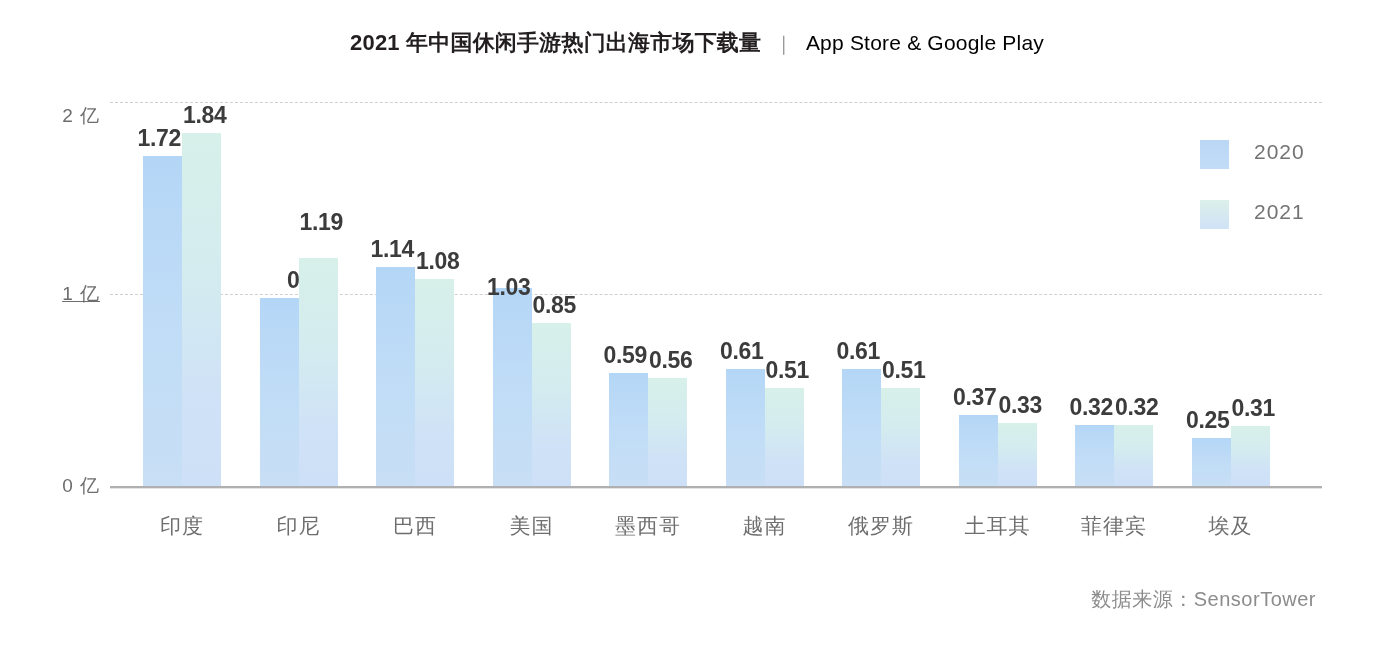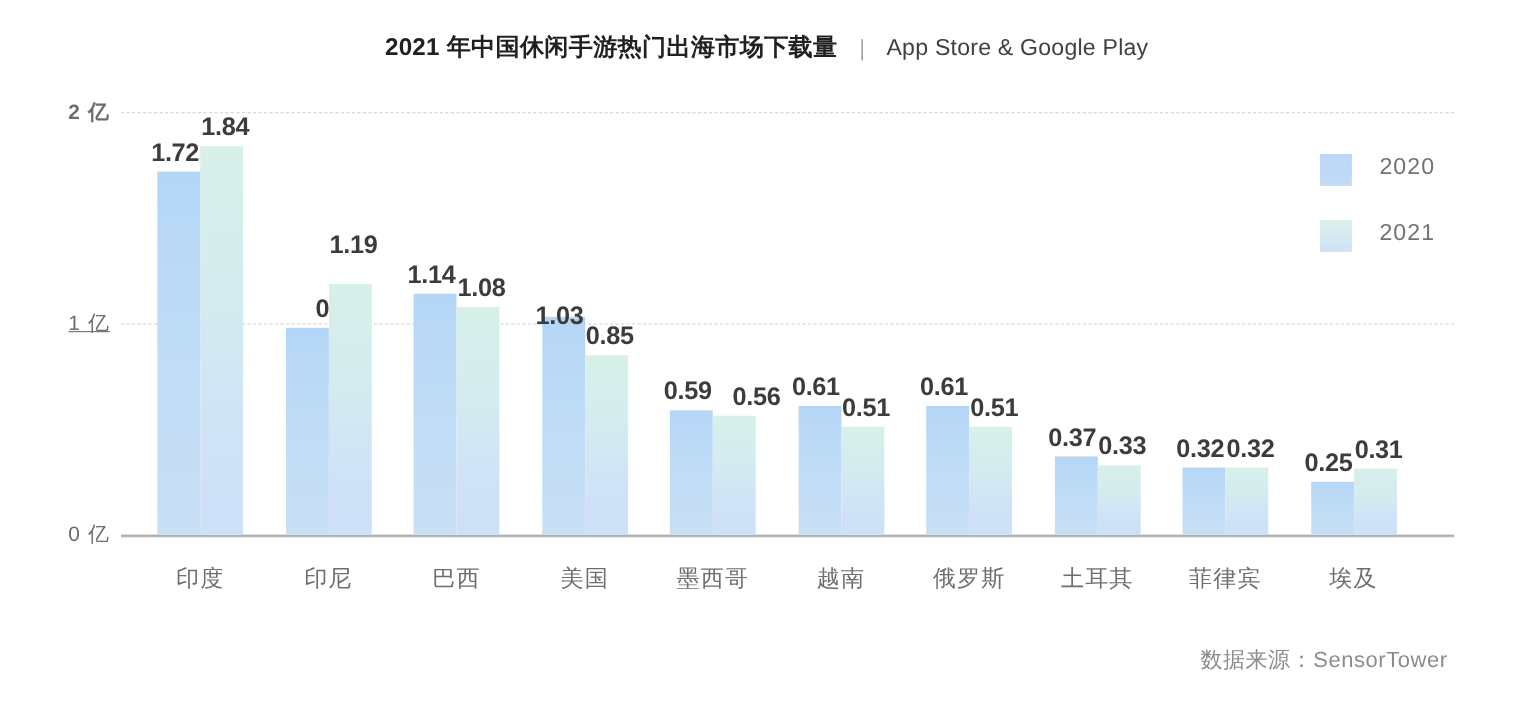--- a/index.html
+++ b/index.html
@@ -27,21 +27,21 @@
     letter-spacing: 0.2px;
   }
   .title-sep {
     font-size: 19px;
     color: #8a8a8a;
     padding: 0 13px;
     font-weight: 400;
   }
   .title-sub {
     font-size: 21px;
-    color: #404040;
+    color: #000000;
     font-weight: 400;
     letter-spacing: 0.2px;
   }
 
   
   .plot {
     position: absolute;
     left: 0; top: 0;
     width: 1394px; height: 648px;
   }
@@ -150,21 +150,21 @@
     <span class="title-sep">｜</span>
     <span class="title-sub">App Store &amp; Google Play</span>
   </div>
 
   <div class="plot" id="plot">
       <div class="axis-base" style="top: 486px;"></div>
       <div class="ytick" style="top: 486px;">0 亿</div>
       <div class="gridline" style="top: 294px;"></div>
       <div class="ytick" style="top: 294px; text-decoration: underline;">1 亿</div>
       <div class="gridline" style="top: 102px;"></div>
-      <div class="ytick" style="top: 102px; font-weight: bold;">2 亿</div>
+      <div class="ytick" style="top: 116px;">2 亿</div>
       <div class="bar bar-2020" style="left: 143px; top: 155.76px; height: 330.24px;"></div>
       <div class="vlabel left" style="top: 124.76px; left: 181px;">1.72</div>
       <div class="bar bar-2021" style="left: 182px; top: 132.72px; height: 353.28px;"></div>
       <div class="vlabel right" style="top: 101.72px; left: 183px;">1.84</div>
       <div class="xlabel" style="left: 182px;">印度</div>
       <div class="bar bar-2020" style="left: 259.5px; top: 297.84px; height: 188.16px;"></div>
       <div class="vlabel left" style="top: 266.84px; left: 297.5px; margin-left: 33px;">0.98</div>
       <div class="bar bar-2021" style="left: 298.5px; top: 257.52px; height: 228.48px;"></div>
       <div class="vlabel right" style="top: 209px; left: 299.5px;">1.19</div>
       <div class="xlabel" style="left: 298.5px;">印尼</div>
@@ -174,21 +174,21 @@
       <div class="vlabel right" style="top: 247.64px; left: 416px;">1.08</div>
       <div class="xlabel" style="left: 415px;">巴西</div>
       <div class="bar bar-2020" style="left: 492.5px; top: 288.24px; height: 197.76px;"></div>
       <div class="vlabel left" style="top: 274px; left: 530.5px;">1.03</div>
       <div class="bar bar-2021" style="left: 531.5px; top: 322.8px; height: 163.2px;"></div>
       <div class="vlabel right" style="top: 291.8px; left: 532.5px;">0.85</div>
       <div class="xlabel" style="left: 531.5px;">美国</div>
       <div class="bar bar-2020" style="left: 609px; top: 372.72px; height: 113.28px;"></div>
       <div class="vlabel left" style="top: 341.72px; left: 647px;">0.59</div>
       <div class="bar bar-2021" style="left: 648px; top: 378.48px; height: 107.52px;"></div>
-      <div class="vlabel right" style="top: 347.48px; left: 666px;">0.56</div>
+      <div class="vlabel right" style="top: 347.48px; left: 649px;">0.56</div>
       <div class="xlabel" style="left: 648px;">墨西哥</div>
       <div class="bar bar-2020" style="left: 725.5px; top: 368.88px; height: 117.12px;"></div>
       <div class="vlabel left" style="top: 337.88px; left: 763.5px;">0.61</div>
       <div class="bar bar-2021" style="left: 764.5px; top: 388.08px; height: 97.92px;"></div>
       <div class="vlabel right" style="top: 357.08px; left: 765.5px;">0.51</div>
       <div class="xlabel" style="left: 764.5px;">越南</div>
       <div class="bar bar-2020" style="left: 842px; top: 368.88px; height: 117.12px;"></div>
       <div class="vlabel left" style="top: 337.88px; left: 880px;">0.61</div>
       <div class="bar bar-2021" style="left: 881px; top: 388.08px; height: 97.92px;"></div>
       <div class="vlabel right" style="top: 357.08px; left: 882px;">0.51</div>

